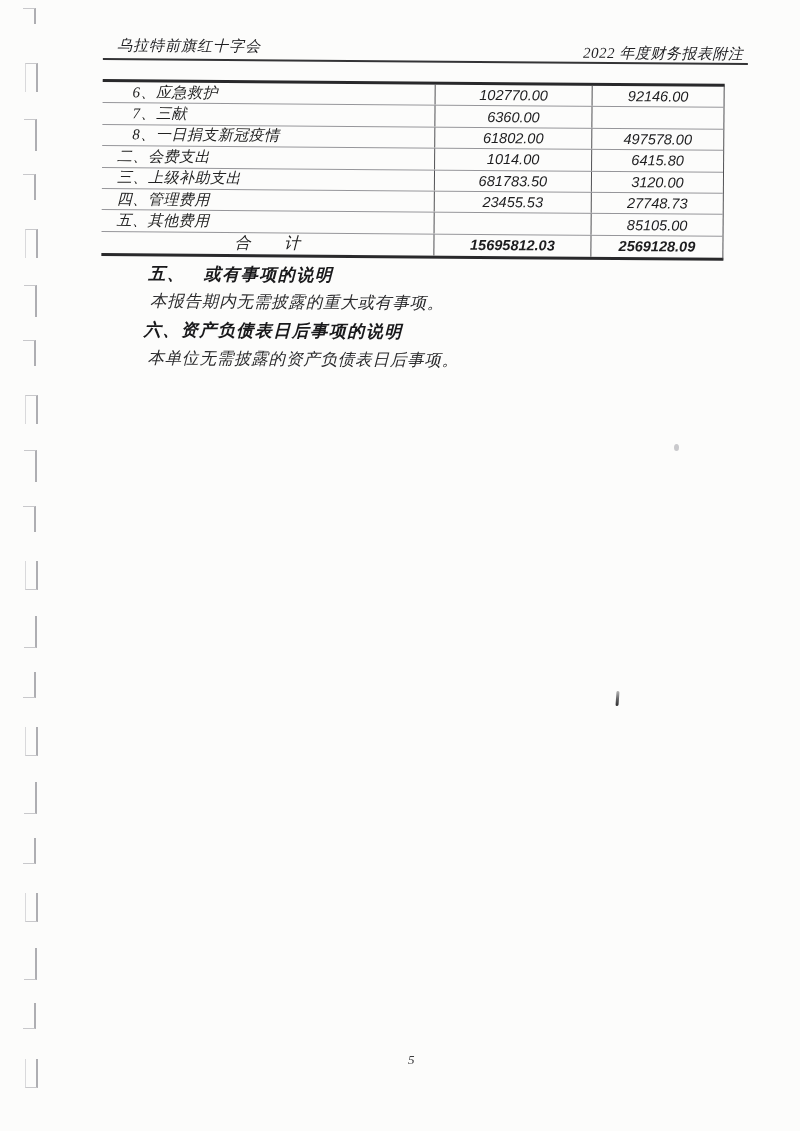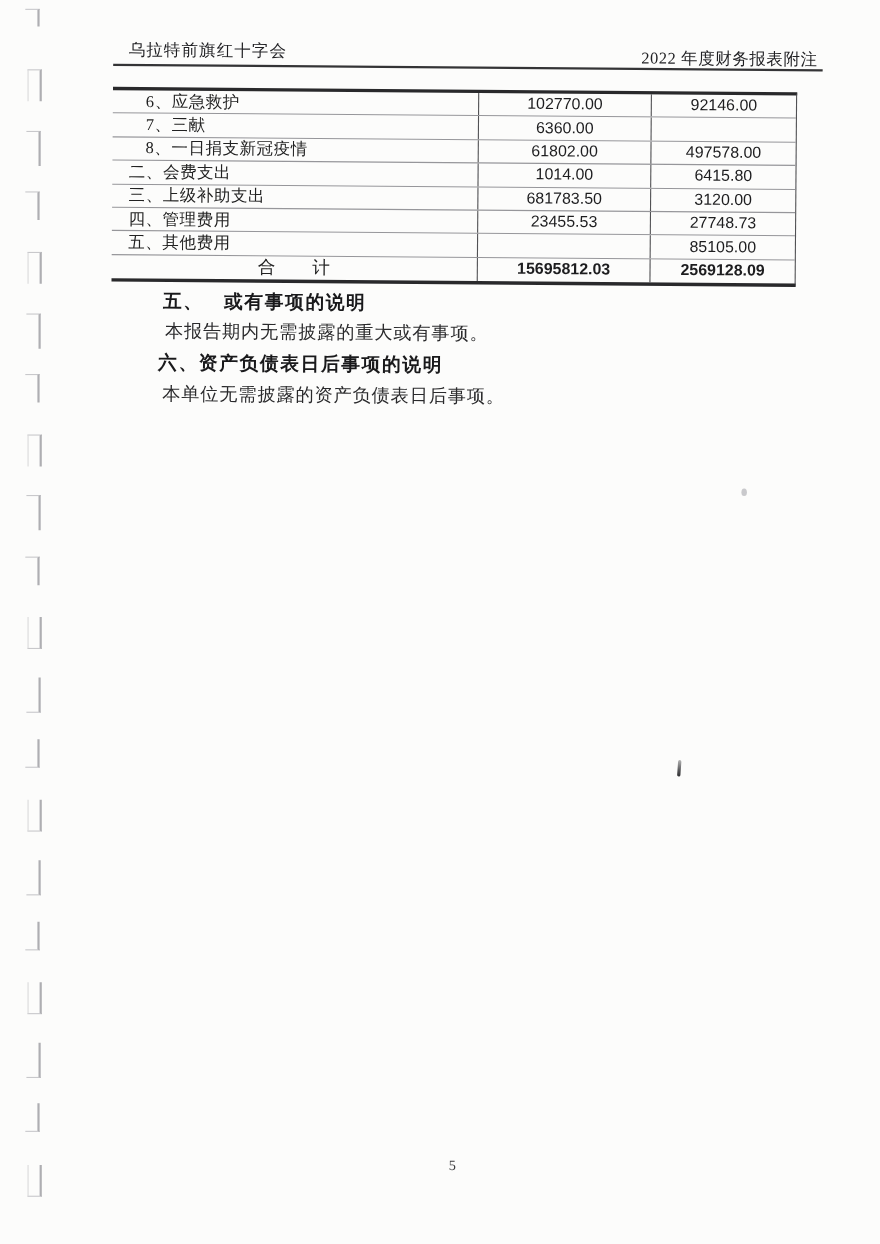--- a/index.html
+++ b/index.html
@@ -4,21 +4,21 @@
 <style>
   html, body { margin: 0; padding: 0; }
   body {
     width: 800px; height: 1131px;
     background: #fcfcfb;
     position: relative;
     overflow: hidden;
     font-family: "Liberation Serif", serif;
     color: #232325;
   }
-  .page { position: absolute; inset: 0; }
+  .page { position: absolute; inset: 0; font-style: italic; }
 
   
   .content {
     position: absolute; inset: 0;
     transform: rotate(0.45deg);
     transform-origin: 110px 45px;
   }
 
   
   .hdr-left {

